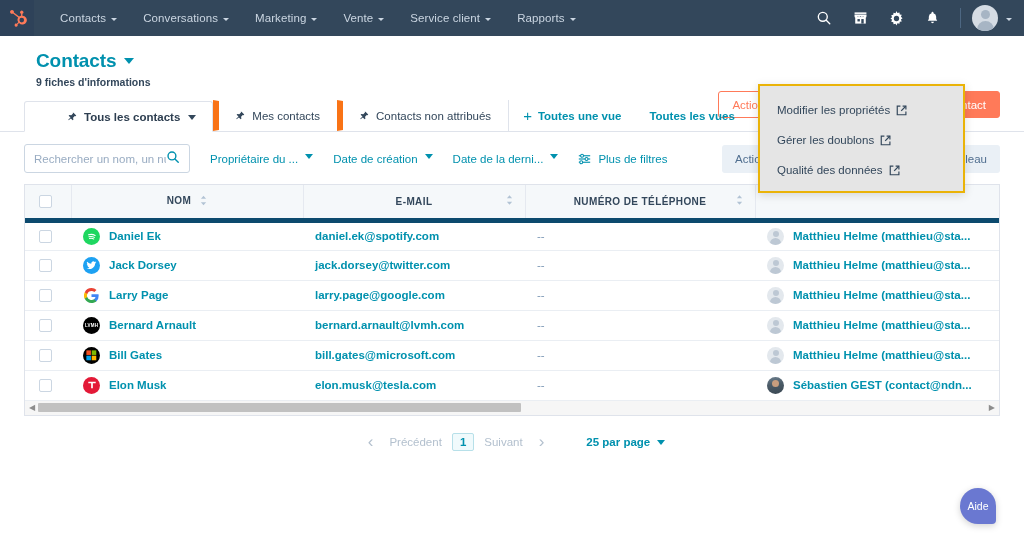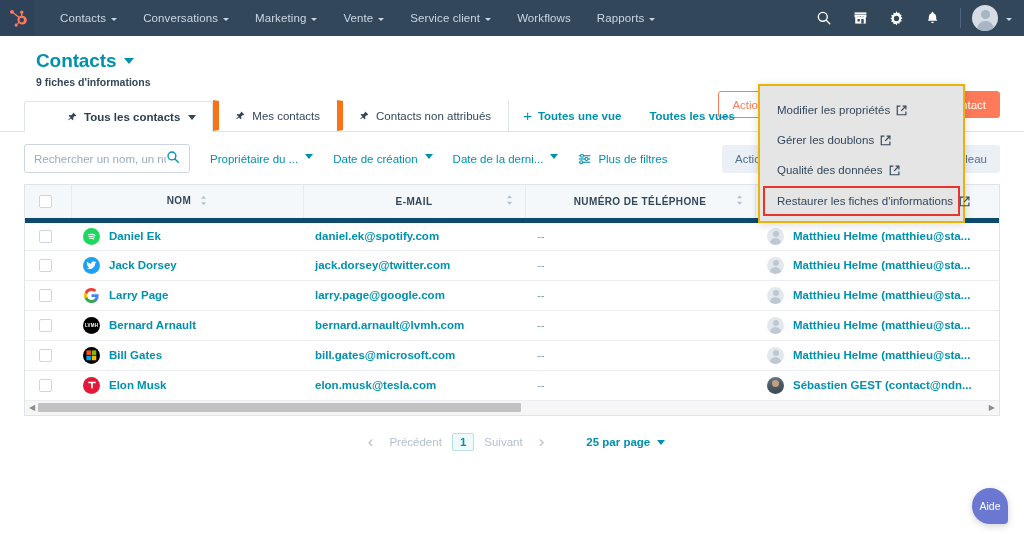--- a/index.html
+++ b/index.html
@@ -294,21 +294,21 @@
     background: #f0fafc; padding: 2px 7px; border-radius: 2px;
     cursor: pointer; font-weight: 600; margin: 0 3px;
   }
   .pg-per {
     font-size: 11.5px; color: #0091ae; font-weight: 600;
     margin-left: 33px; cursor: pointer; display: flex; align-items: center;
   }
 
   
   .help {
-    position: absolute; right: 16px; bottom: 10px;
+    position: absolute; right: 28px; bottom: 10px;
     width: 36px; height: 36px; background: #6a78d1;
     border-radius: 18px 18px 4px 18px;
     display: flex; align-items: center; justify-content: center;
     color: #fff; font-size: 10.5px; cursor: pointer; font-weight: 500;
     box-shadow: 0 2px 7px rgba(0,0,0,.18);
     margin-left: 16px;
   }
 </style>
 </head>
 <body>
@@ -332,23 +332,20 @@
       <span>Marketing</span>
       <i class="caret-sm"></i>
     </div>
     <div class="nav-item">
       <span>Vente</span>
       <i class="caret-sm"></i>
     </div>
     <div class="nav-item">
       <span>Service client</span>
       <i class="caret-sm"></i>
-    </div>
-    <div class="nav-item">
-      <span>Workflows</span>
     </div>
     <div class="nav-item">
       <span>Rapports</span>
       <i class="caret-sm"></i>
     </div>
   </div>
   <div class="nav-right">
     <div class="nav-icon">
       <svg width="16" height="16" viewBox="0 0 20 20" fill="none">
         <circle cx="8.5" cy="8.5" r="5.6" stroke="#fff" stroke-width="1.7"></circle>
@@ -503,30 +500,20 @@
     <span class="ext-icon">
       <svg width="11" height="11" viewBox="0 0 14 14">
         <path d="M5.6 1.4H1.6v11h11v-4" stroke="#33475b" stroke-width="1.5" fill="none"></path>
         <path d="M8.4 1.4h4.2v4.2" stroke="#33475b" stroke-width="1.5" fill="none"></path>
         <line x1="12.4" y1="1.6" x2="6.6" y2="7.4" stroke="#33475b" stroke-width="1.5"></line>
       </svg>
     </span>
   </div>
   <div class="dd-item">
     <span>Qualité des données</span>
-    <span class="ext-icon">
-      <svg width="11" height="11" viewBox="0 0 14 14">
-        <path d="M5.6 1.4H1.6v11h11v-4" stroke="#33475b" stroke-width="1.5" fill="none"></path>
-        <path d="M8.4 1.4h4.2v4.2" stroke="#33475b" stroke-width="1.5" fill="none"></path>
-        <line x1="12.4" y1="1.6" x2="6.6" y2="7.4" stroke="#33475b" stroke-width="1.5"></line>
-      </svg>
-    </span>
-  </div>
-  <div class="dd-item highlighted">
-    <span>Restaurer les fiches d'informations</span>
     <span class="ext-icon">
       <svg width="11" height="11" viewBox="0 0 14 14">
         <path d="M5.6 1.4H1.6v11h11v-4" stroke="#33475b" stroke-width="1.5" fill="none"></path>
         <path d="M8.4 1.4h4.2v4.2" stroke="#33475b" stroke-width="1.5" fill="none"></path>
         <line x1="12.4" y1="1.6" x2="6.6" y2="7.4" stroke="#33475b" stroke-width="1.5"></line>
       </svg>
     </span>
   </div>
 </div>
 

